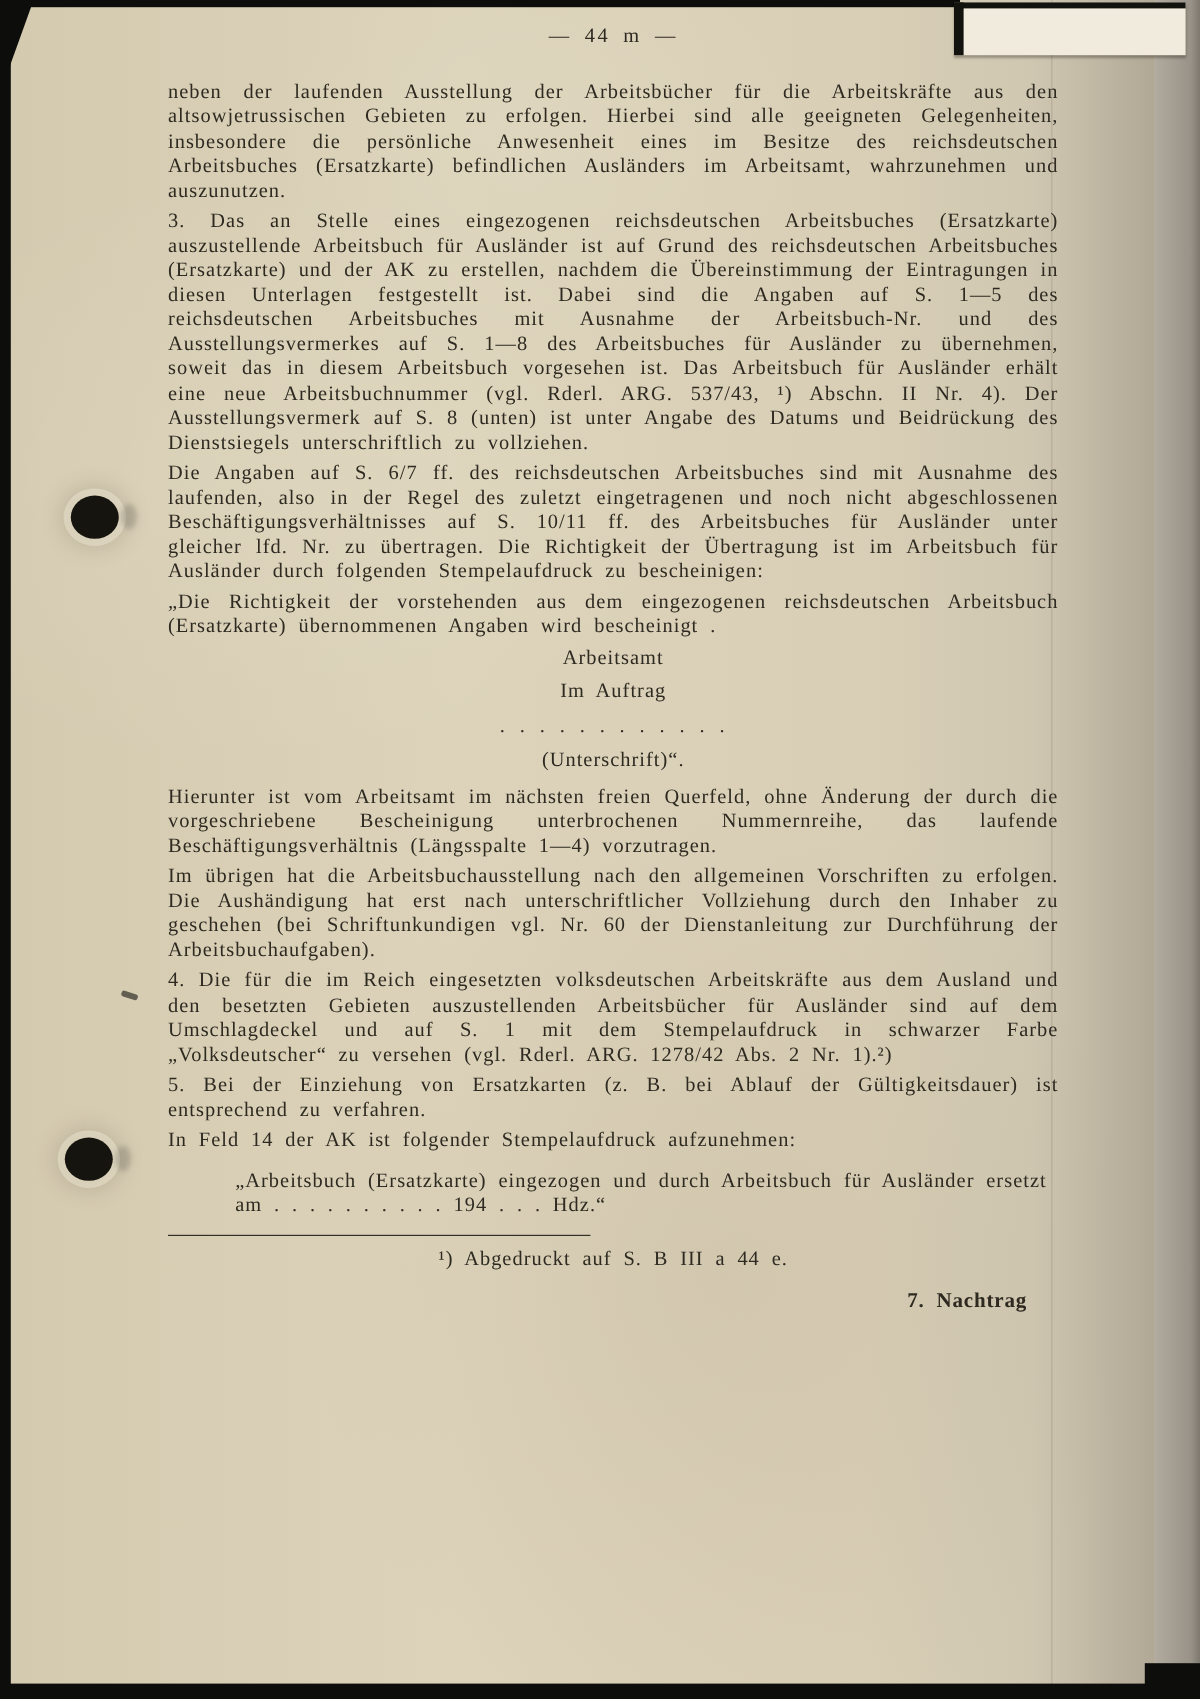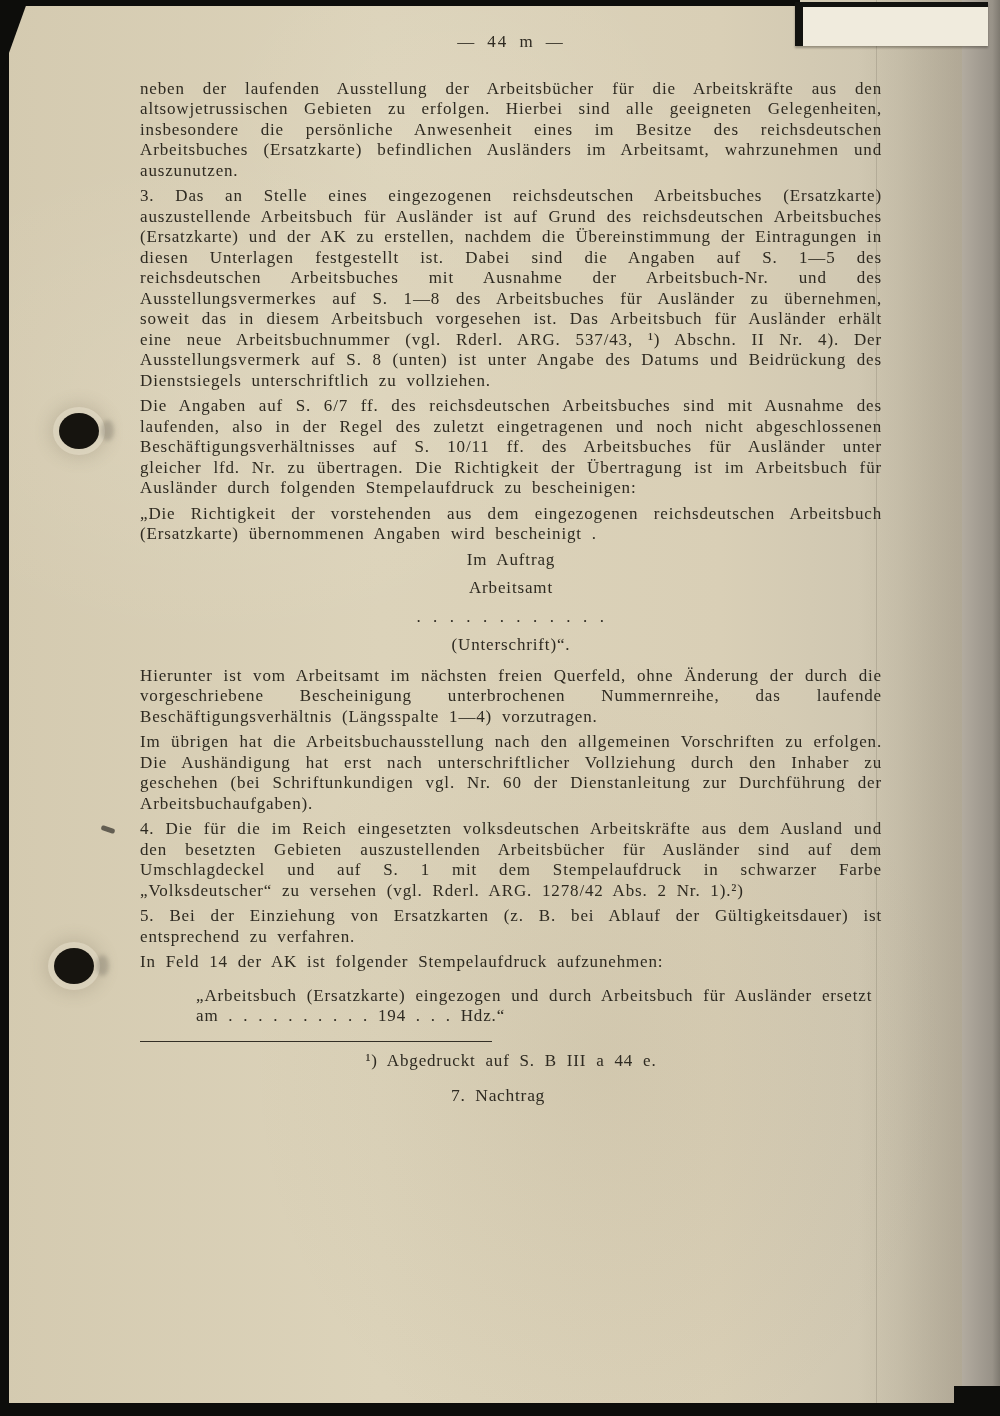--- a/index.html
+++ b/index.html
@@ -37,33 +37,33 @@
   .hole { position:absolute; width:40px; height:36px; border-radius:50%; background:#16140f;
           box-shadow:0 0 0 6px rgba(233,226,205,0.55), 0 0 16px 10px rgba(115,105,85,0.20); }
   .hole::after { content:''; position:absolute; left:42px; top:7px; width:13px; height:21px;
                  border-radius:50%; background:rgba(90,85,75,0.28); filter:blur(2px); }
   .hole-1 { left:59px; top:413px; }
   .hole-2 { left:54px; top:948px; }
   .mark-dash { position:absolute; left:101px; top:827px; width:14px; height:5px;
                background:#46423a; transform:rotate(18deg); border-radius:2px; opacity:.8; }
 
   
-  .column { position:absolute; left:140px; top:16px; width:742px; color:#2e2a21;
+  .column { position:absolute; left:140px; top:4px; width:742px; color:#2e2a21;
             font-size:17px; line-height:20.5px; letter-spacing:0.05em; word-spacing:0.28em; }
   .page-number { text-align:center; padding-top:16px; margin-bottom:26px;
                  font-size:17px; letter-spacing:0.12em; }
   .para   { text-align:justify; margin-bottom:5px; }
   .center-line { text-align:center; margin-bottom:8px; }
   .dotted { letter-spacing:0.1em; }
   .sig-last { margin-bottom:10px; }
   .quote-indent { text-align:left; padding-left:56px; padding-right:8px; margin-top:13px; margin-bottom:14px; }
   .footnote-rule { width:352px; border:0; border-top:1.6px solid #332f26; margin:14px 0 7px 0; }
   .footnote { text-align:center; margin-bottom:3px; line-height:24px; }
-  .nachtrag { text-align:center; padding-right:26px; margin-top:12px;
-              font-weight:400; font-size:17.5px; letter-spacing:0.04em; }
+  .nachtrag { text-align:right; padding-right:26px; margin-top:12px;
+              font-weight:700; font-size:17.5px; letter-spacing:0.04em; }
 </style>
 </head>
 <body>
 
 <div class="scan">
 
   <div class="right-shade"></div>
   <div class="crease"></div>
   <div class="right-strip"></div>
   <div class="edge-left"></div>
@@ -78,22 +78,22 @@
 
   <div class="column">
 
     <div class="page-number">— 44 m —</div>
 
     <p class="para">neben der laufenden Ausstellung der Arbeitsbücher für die Arbeitskräfte aus den altsowjetrussischen Gebieten zu erfolgen. Hierbei sind alle geeigneten Gelegenheiten, insbesondere die persönliche Anwesenheit eines im Besitze des reichsdeutschen Arbeitsbuches (Ersatzkarte) befindlichen Ausländers im Arbeitsamt, wahrzunehmen und auszunutzen.</p>
     <p class="para">3. Das an Stelle eines eingezogenen reichsdeutschen Arbeitsbuches (Ersatzkarte) auszustellende Arbeitsbuch für Ausländer ist auf Grund des reichsdeutschen Arbeitsbuches (Ersatzkarte) und der AK zu erstellen, nachdem die Übereinstimmung der Eintragungen in diesen Unterlagen festgestellt ist. Dabei sind die Angaben auf S. 1—5 des reichsdeutschen Arbeitsbuches mit Ausnahme der Arbeitsbuch-Nr. und des Ausstellungsvermerkes auf S. 1—8 des Arbeitsbuches für Ausländer zu übernehmen, soweit das in diesem Arbeitsbuch vorgesehen ist. Das Arbeitsbuch für Ausländer erhält eine neue Arbeitsbuchnummer (vgl. Rderl. ARG. 537/43, ¹) Abschn. II Nr. 4). Der Ausstellungsvermerk auf S. 8 (unten) ist unter Angabe des Datums und Beidrückung des Dienstsiegels unterschriftlich zu vollziehen.</p>
     <p class="para">Die Angaben auf S. 6/7 ff. des reichsdeutschen Arbeitsbuches sind mit Ausnahme des laufenden, also in der Regel des zuletzt eingetragenen und noch nicht abgeschlossenen Beschäftigungsverhältnisses auf S. 10/11 ff. des Arbeitsbuches für Ausländer unter gleicher lfd. Nr. zu übertragen. Die Richtigkeit der Übertragung ist im Arbeitsbuch für Ausländer durch folgenden Stempelaufdruck zu bescheinigen:</p>
     <p class="para">„Die Richtigkeit der vorstehenden aus dem eingezogenen reichsdeutschen Arbeitsbuch (Ersatzkarte) übernommenen Angaben wird bescheinigt .</p>
 
+    <div class="center-line">Arbeitsamt</div>
     <div class="center-line">Im Auftrag</div>
-    <div class="center-line">Arbeitsamt</div>
     <div class="center-line dotted">. . . . . . . . . . . .</div>
     <div class="center-line sig-last">(Unterschrift)“.</div>
 
     <p class="para">Hierunter ist vom Arbeitsamt im nächsten freien Querfeld, ohne Änderung der durch die vorgeschriebene Bescheinigung unterbrochenen Nummernreihe, das laufende Beschäftigungsverhältnis (Längsspalte 1—4) vorzutragen.</p>
     <p class="para">Im übrigen hat die Arbeitsbuchausstellung nach den allgemeinen Vorschriften zu erfolgen. Die Aushändigung hat erst nach unterschriftlicher Vollziehung durch den Inhaber zu geschehen (bei Schriftunkundigen vgl. Nr. 60 der Dienstanleitung zur Durchführung der Arbeitsbuchaufgaben).</p>
     <p class="para">4. Die für die im Reich eingesetzten volksdeutschen Arbeitskräfte aus dem Ausland und den besetzten Gebieten auszustellenden Arbeitsbücher für Ausländer sind auf dem Umschlagdeckel und auf S. 1 mit dem Stempelaufdruck in schwarzer Farbe „Volksdeutscher“ zu versehen (vgl. Rderl. ARG. 1278/42 Abs. 2 Nr. 1).²)</p>
     <p class="para">5. Bei der Einziehung von Ersatzkarten (z. B. bei Ablauf der Gültigkeitsdauer) ist entsprechend zu verfahren.</p>
     <p class="para">In Feld 14 der AK ist folgender Stempelaufdruck aufzunehmen:</p>
 
     <p class="quote-indent">„Arbeitsbuch (Ersatzkarte) eingezogen und durch Arbeitsbuch für Ausländer ersetzt am . . . . . . . . . . 194 . . . Hdz.“</p>

